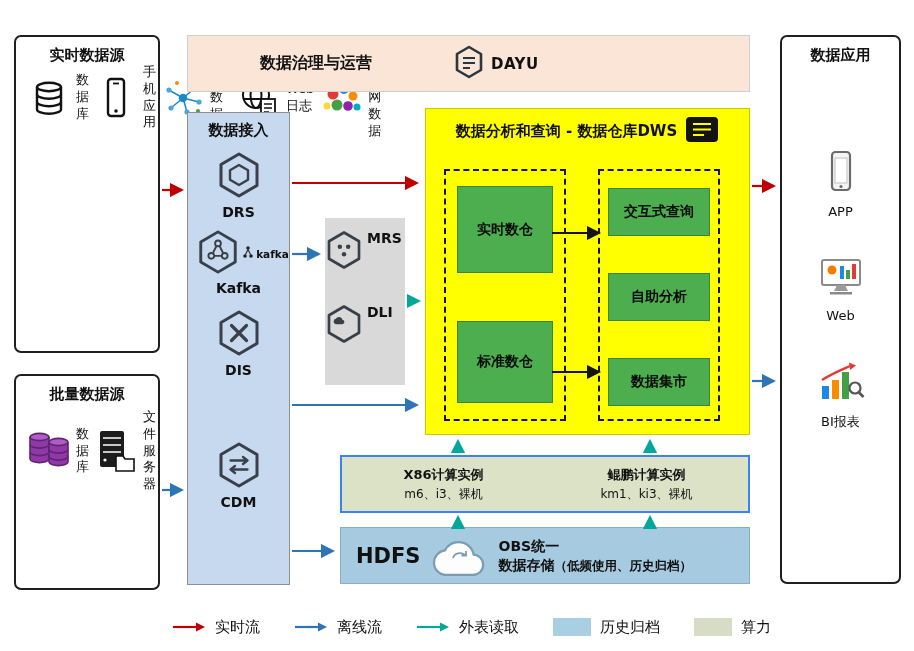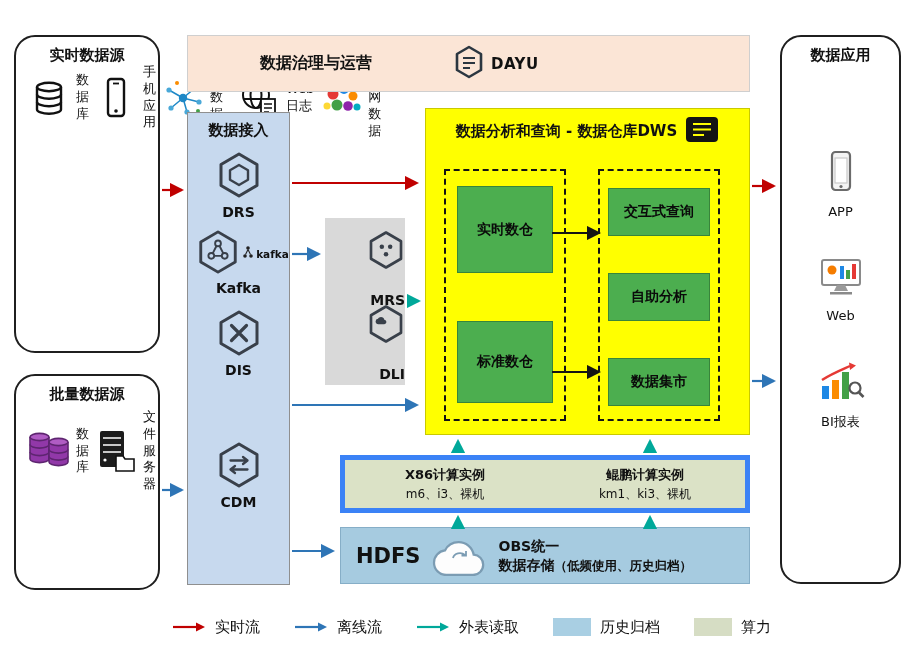--- a/index.html
+++ b/index.html
@@ -1,20 +1,20 @@
 <!DOCTYPE html>
 <html><head>
 <meta charset="utf-8">
 <style>
 *{box-sizing:border-box;margin:0;padding:0}
 html,body{background:#fff}
 body{font-family:"DejaVu Sans","Liberation Sans",sans-serif;color:#111}
 #canvas{position:relative;width:914px;height:651px;background:#fff;overflow:hidden}
 
-.panel{position:absolute;background:#fff;border:2px solid #1f1f1f;border-radius:21px}
+.panel{position:absolute;background:#fff;border:2px solid #1f1f1f;border-radius:7px}
 .panel-title{font-weight:bold;font-size:15px;text-align:center;padding-top:9px}
 
 #realtime-box{left:14px;top:35px;width:146px;height:318px}
 #batch-box{left:14px;top:374px;width:146px;height:216px}
 #apps-box{left:780px;top:35px;width:121px;height:549px}
 
 .src-list{display:flex;flex-direction:row;padding:5px 2px 0 6px}
 .src-item{display:flex;align-items:center;height:55px}
 .batch .src-item{height:84px}
 .src-icon{flex:0 0 54px;display:flex;justify-content:center;align-items:center}
@@ -26,37 +26,37 @@
 .dayu-text{font-weight:bold;font-size:15px;letter-spacing:.5px}
 
 #ingestion-col{position:absolute;left:187px;top:112px;width:103px;height:473px;background:#c7d9ee;border:1px solid #8f8f8f}
 #ingestion-title{font-weight:bold;font-size:15px;text-align:center;padding-top:8px}
 .ing-item{position:absolute;left:0;width:100%;display:flex;flex-direction:column;align-items:center;gap:1px}
 .ing-label{font-weight:bold;font-size:14px}
 .kafka-row{display:flex;align-items:center;gap:2px;margin-left:8px}
 .kafka-word{font-size:10.5px;font-weight:bold}
 
 #middleware-box{position:absolute;left:325px;top:218px;width:80px;height:167px;background:#d9d9d9}
-.mid-item{position:absolute;left:0;width:100%;display:flex;flex-direction:column;align-items:flex-end;gap:18px}
+.mid-item{position:absolute;left:0;width:100%;display:flex;align-items:flex-start;gap:4px}
 .mid-label{font-weight:bold;font-size:14px}
 
 #dws-box{position:absolute;left:425px;top:108px;width:325px;height:327px;background:#ffff00;border:1px solid #c9c900}
 .dws-title-row{display:flex;align-items:center;justify-content:center;gap:8px;padding-top:7px}
 .dws-title{font-weight:bold;font-size:15px}
 .dashed-col{position:absolute;border:2px dashed #141414}
 #wh-col{left:18px;top:60px;width:122px;height:252px}
 #svc-col{left:172px;top:60px;width:122px;height:252px}
 .green-box{position:absolute;background:#4cae4f;border:1px solid #38853b;display:flex;align-items:center;justify-content:center;font-weight:bold;font-size:14px;color:#0a0a0a}
 #wh-0{left:11px;top:15px;width:96px;height:87px}
 #wh-1{left:11px;top:150px;width:96px;height:82px}
 #svc-0{left:8px;top:17px;width:102px;height:48px}
 #svc-1{left:8px;top:102px;width:102px;height:48px}
 #svc-2{left:8px;top:187px;width:102px;height:48px}
 
-#compute-box{position:absolute;left:340px;top:455px;width:410px;height:58px;background:#dbe2c6;border:5px solid #3b82f6;display:flex}
+#compute-box{position:absolute;left:340px;top:455px;width:410px;height:58px;background:#dbe2c6;border:2px solid #3b82f6;display:flex}
 .comp-half{flex:1;display:flex;flex-direction:column;align-items:center;justify-content:center;gap:2px}
 .comp-title{font-weight:bold;font-size:13px}
 .comp-sub{font-size:12px}
 
 #hdfs-box{position:absolute;left:340px;top:527px;width:410px;height:57px;background:#a6cbe0;border:1px solid #86aec7;display:flex;align-items:center;padding-left:15px;gap:12px}
 .hdfs-label{font-weight:bold;font-size:21px}
 .obs-block{font-size:14px;font-weight:bold;line-height:1.35}
 .obs-note{font-size:12.5px}
 
 .app-item{position:absolute;left:0;width:100%;display:flex;flex-direction:column;align-items:center;gap:5px}

